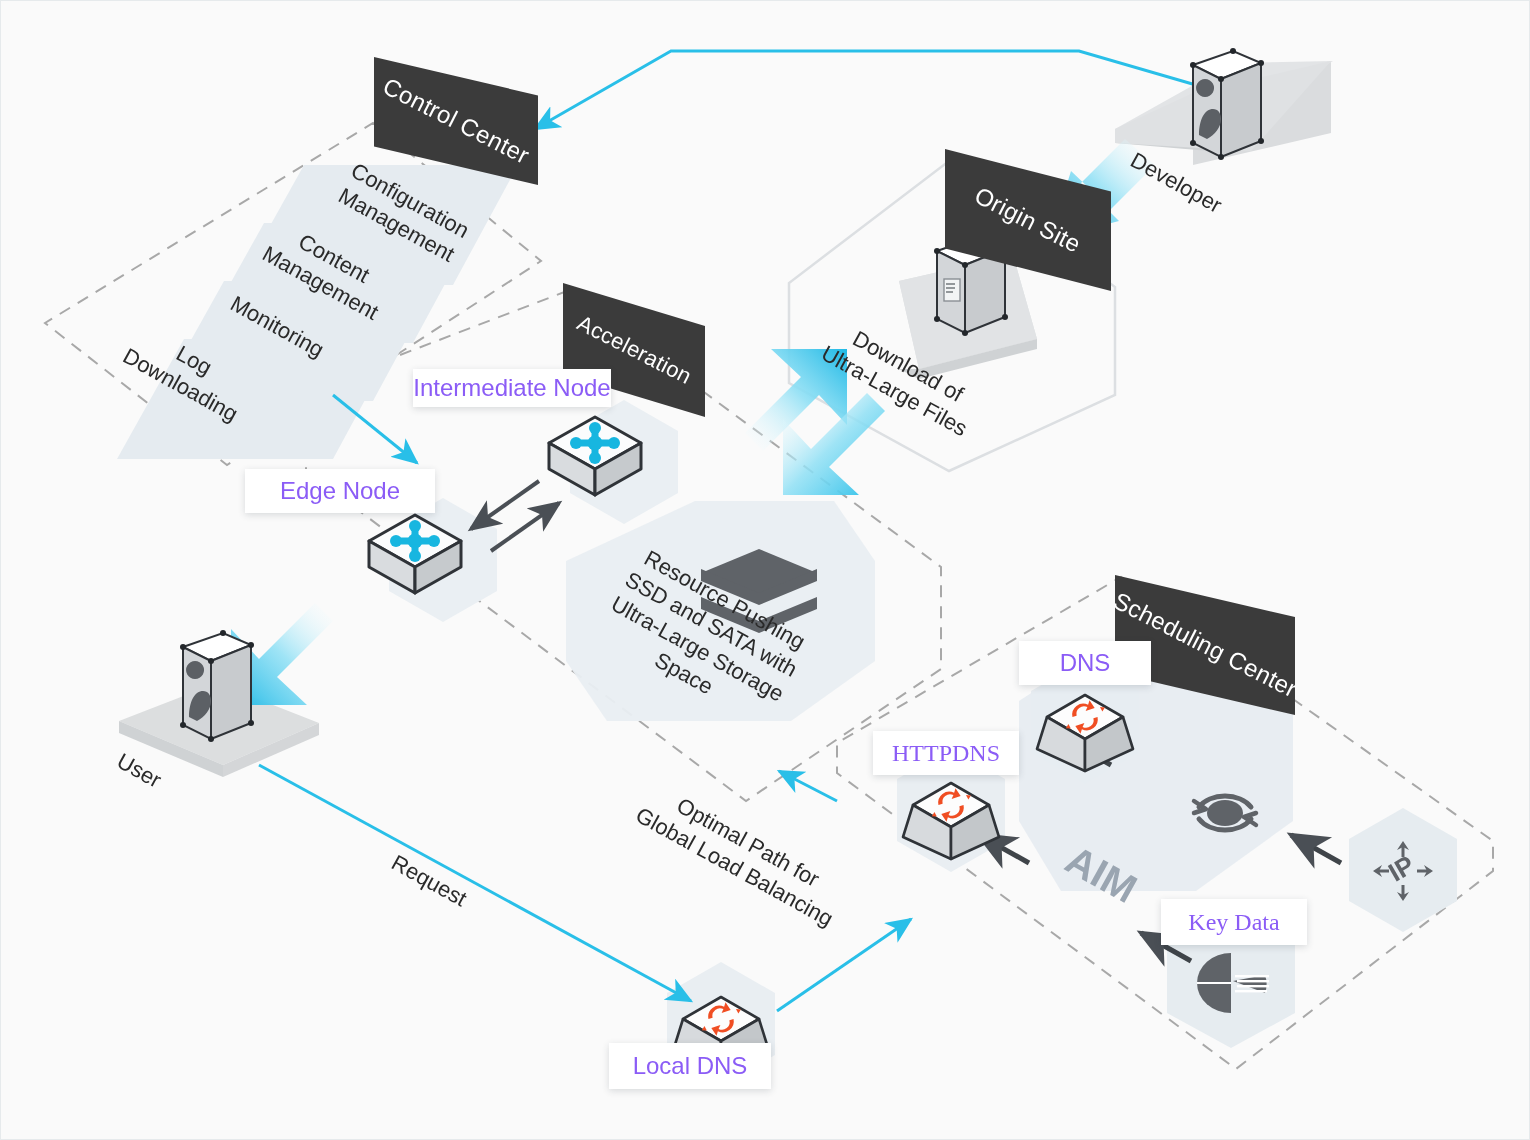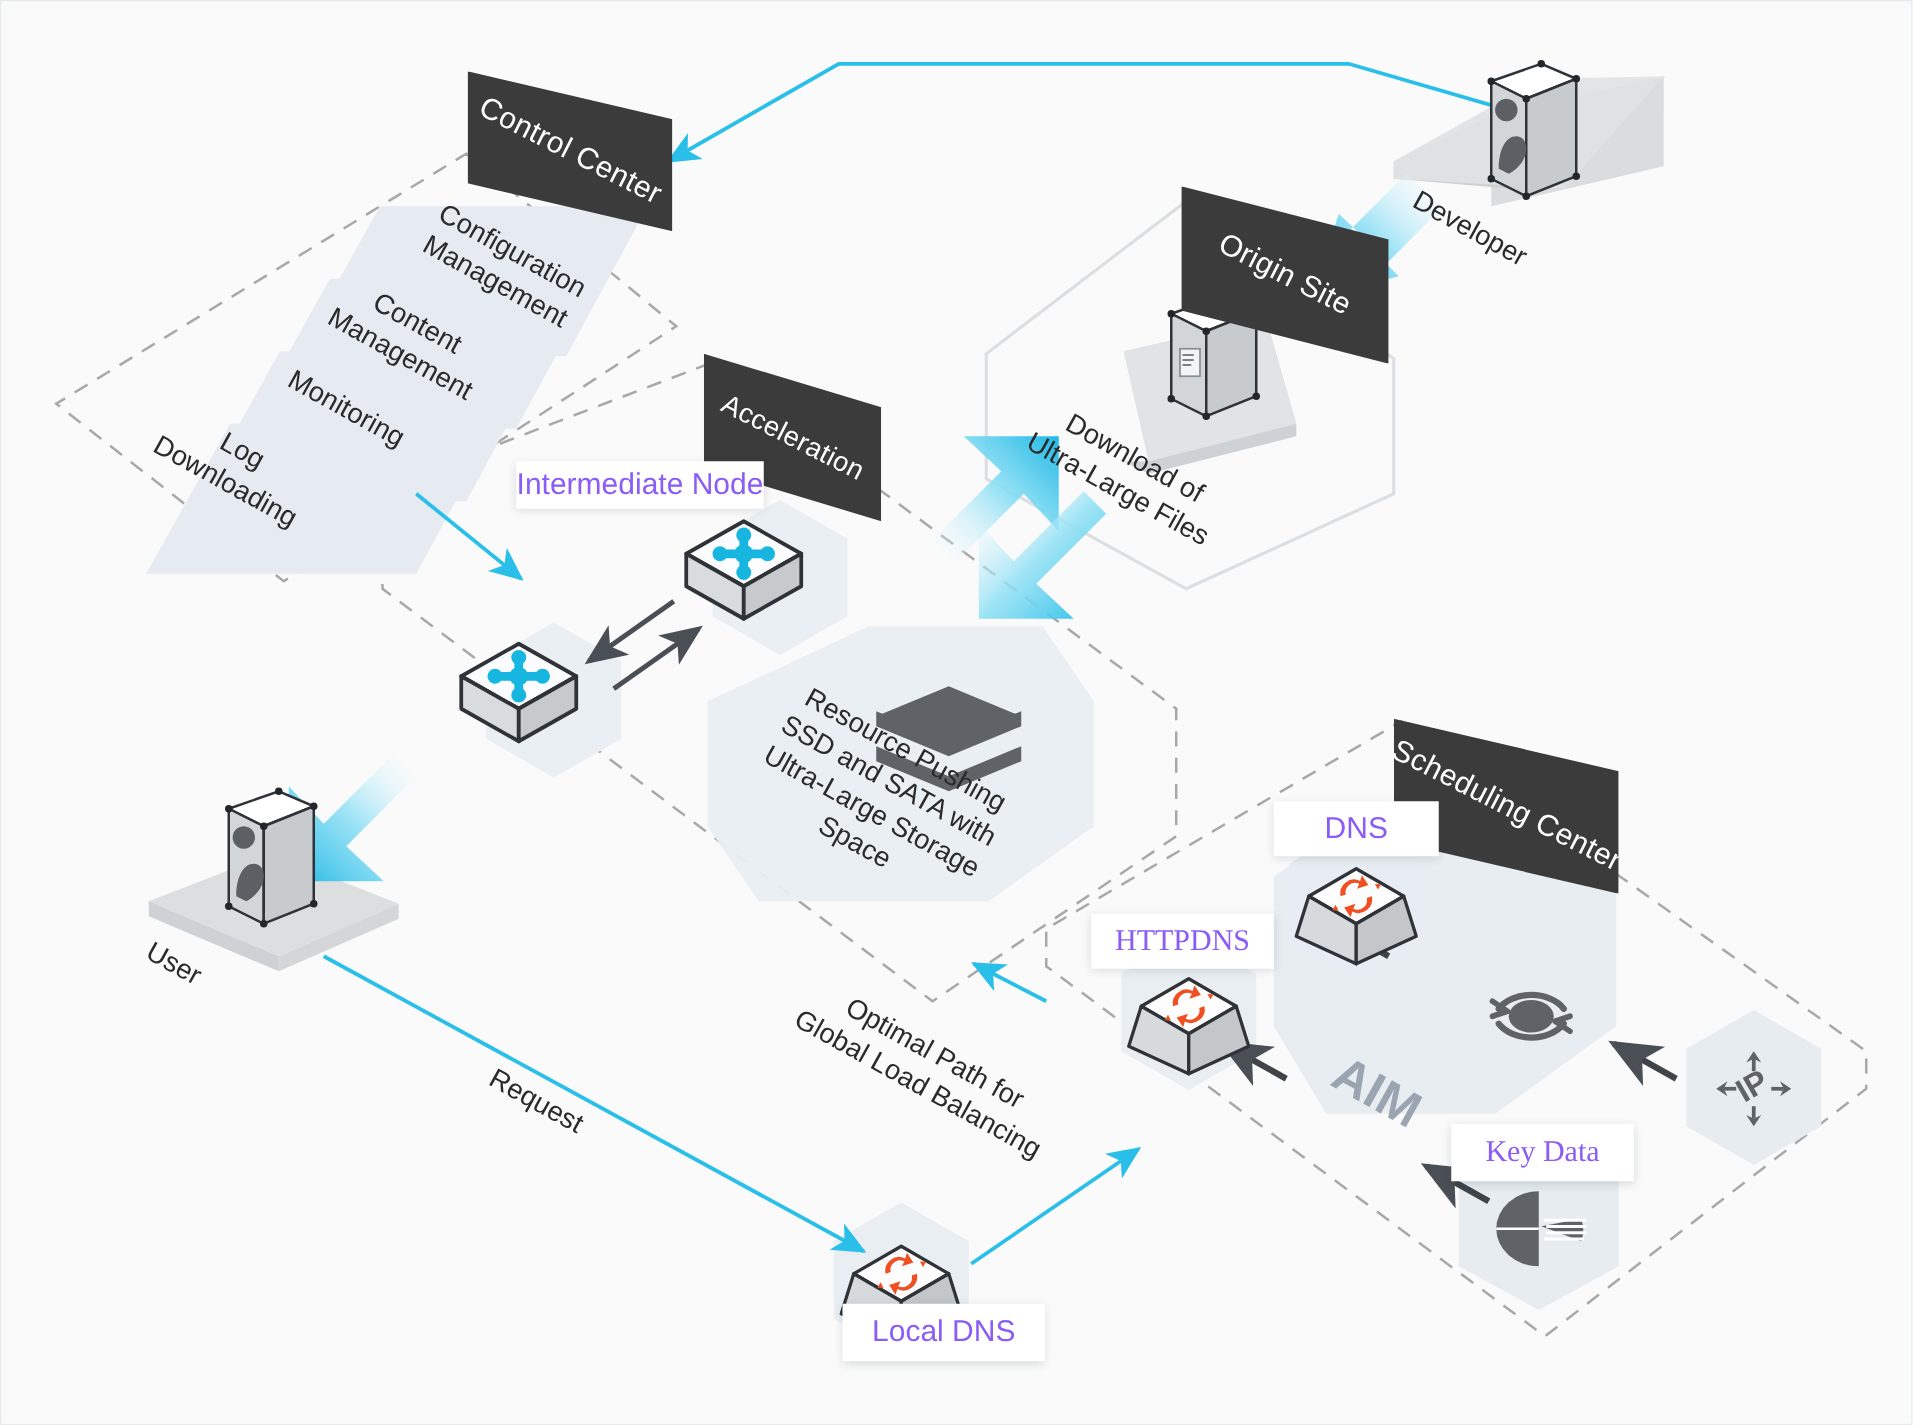--- a/index.html
+++ b/index.html
@@ -403,30 +403,33 @@
   <div class="isotext" style="left:600px;top:826px;width:280px;font-size:22px;transform:rotate(29deg);">Optimal Path for
 Global Load Balancing</div>
 
   <div class="isotext" style="left:1040px;top:848px;width:120px;font-size:40px;font-weight:bold;color:#9aa5b1;
               transform:rotate(29deg);">AIM</div>
 
   <div class="chip" style="left:412px;top:368px;width:198px;height:38px;">
     <span>Intermediate Node</span>
   </div>
 
+  <div class="chip" style="left:244px;top:468px;width:190px;height:44px;">
+    <span>Edge Node</span>
+  </div>
 
   <div class="chip" style="left:1018px;top:640px;width:132px;height:44px;">
     <span>DNS</span>
   </div>
 
   <div class="chip" style="left:872px;top:730px;width:146px;height:44px;font-family:Liberation Serif, serif;">
     <span>HTTPDNS</span>
   </div>
 
   <div class="chip" style="left:1160px;top:898px;width:146px;height:46px;font-family:Liberation Serif, serif;">
     <span>Key Data</span>
   </div>
 
-  <div class="chip" style="left:673px;top:1042px;width:162px;height:46px;">
+  <div class="chip" style="left:608px;top:1042px;width:162px;height:46px;">
     <span>Local DNS</span>
   </div>
 
 </div>
 
 </body></html>

